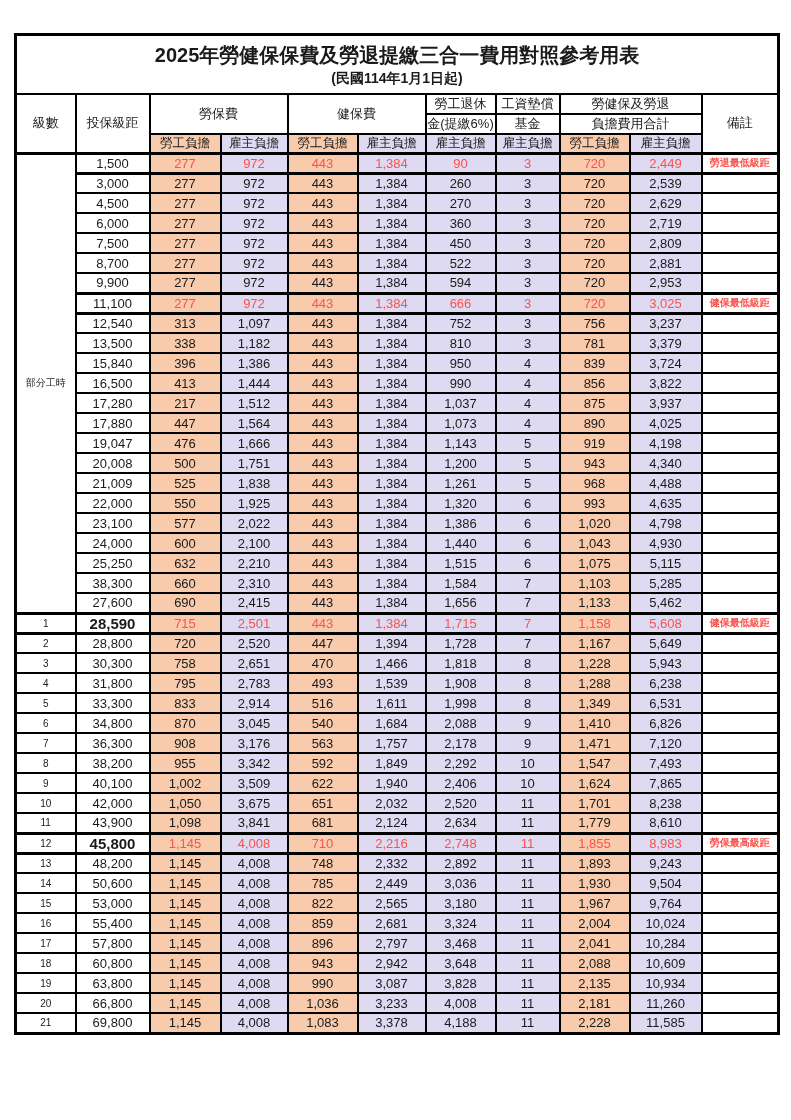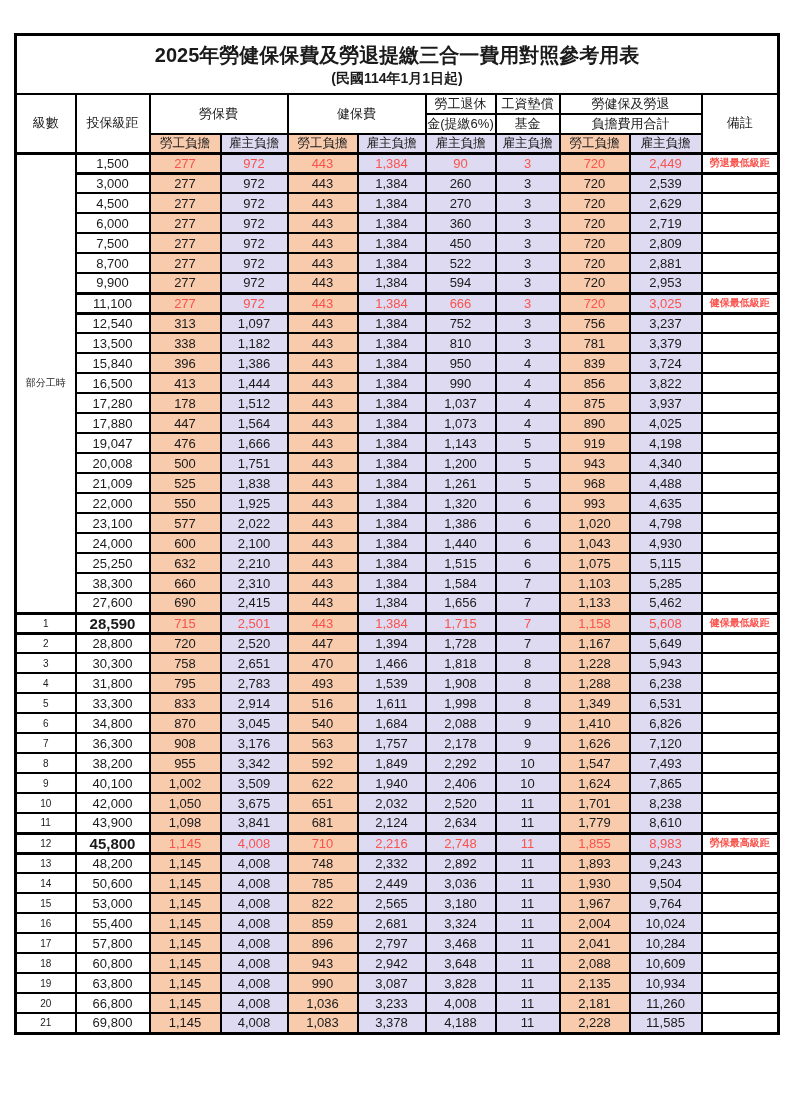--- a/index.html
+++ b/index.html
@@ -228,21 +228,21 @@
           <td class="c-v bg-emp">443</td>
           <td class="c-v bg-er">1,384</td>
           <td class="c-v bg-er">990</td>
           <td class="c-v bg-er">4</td>
           <td class="c-v bg-emp">856</td>
           <td class="c-v bg-er">3,822</td>
           <td class="c-note"></td>
         </tr>
         <tr>
           <td class="c-br">17,280</td>
-          <td class="c-v bg-emp">178</td>
+          <td class="c-v bg-emp">217</td>
           <td class="c-v bg-er">1,512</td>
           <td class="c-v bg-emp">443</td>
           <td class="c-v bg-er">1,384</td>
           <td class="c-v bg-er">1,037</td>
           <td class="c-v bg-er">4</td>
           <td class="c-v bg-emp">875</td>
           <td class="c-v bg-er">3,937</td>
           <td class="c-note"></td>
         </tr>
         <tr>
@@ -445,21 +445,21 @@
         </tr>
         <tr>
           <td class="c-lv" rowspan="1">7</td>
           <td class="c-br">36,300</td>
           <td class="c-v bg-emp">908</td>
           <td class="c-v bg-er">3,176</td>
           <td class="c-v bg-emp">563</td>
           <td class="c-v bg-er">1,757</td>
           <td class="c-v bg-er">2,178</td>
           <td class="c-v bg-er">9</td>
-          <td class="c-v bg-emp">1,626</td>
+          <td class="c-v bg-emp">1,471</td>
           <td class="c-v bg-er">7,120</td>
           <td class="c-note"></td>
         </tr>
         <tr>
           <td class="c-lv" rowspan="1">8</td>
           <td class="c-br">38,200</td>
           <td class="c-v bg-emp">955</td>
           <td class="c-v bg-er">3,342</td>
           <td class="c-v bg-emp">592</td>
           <td class="c-v bg-er">1,849</td>

